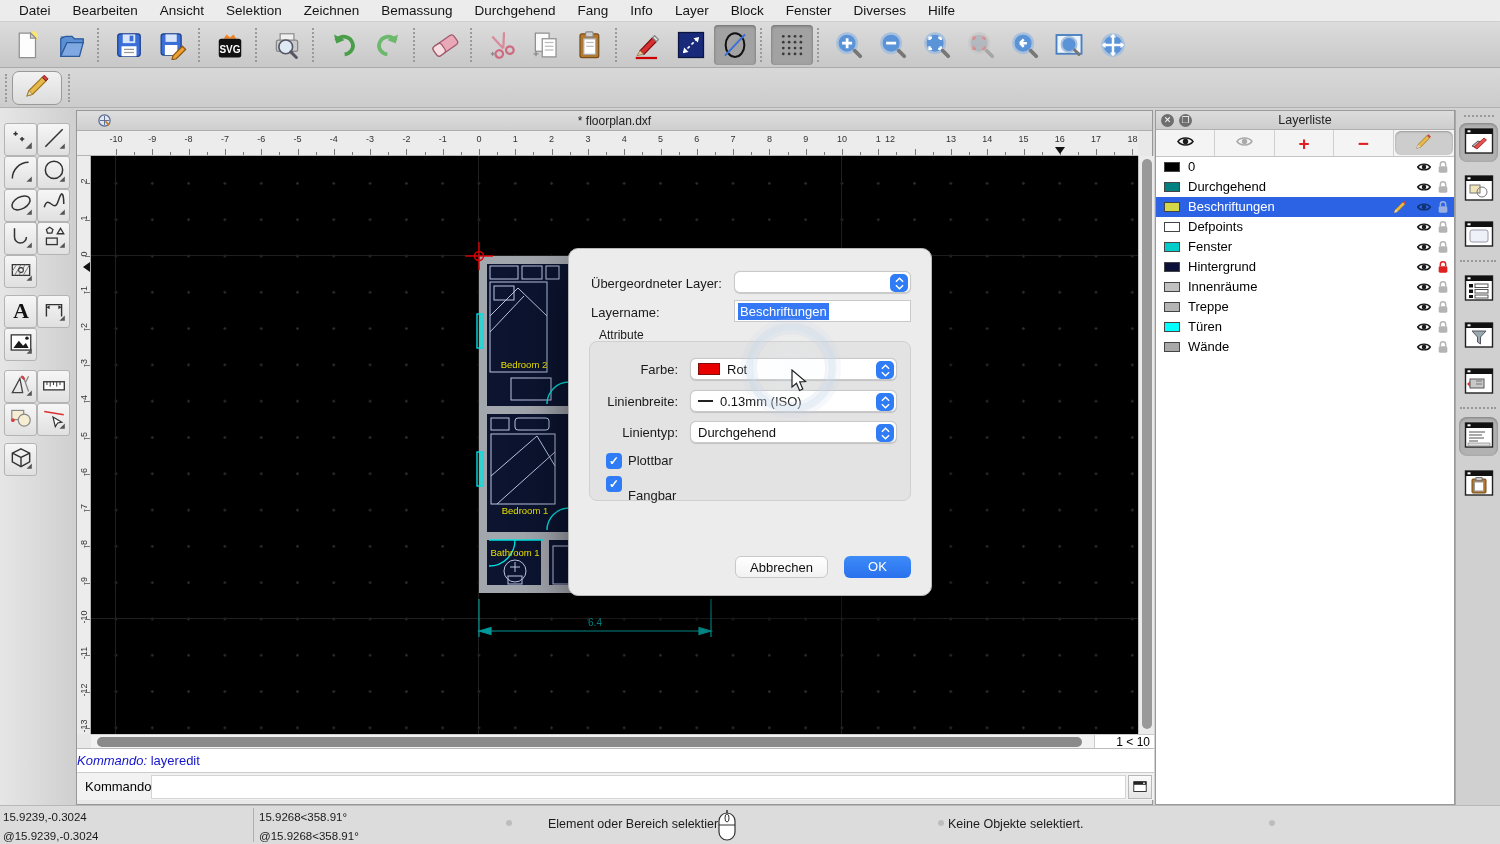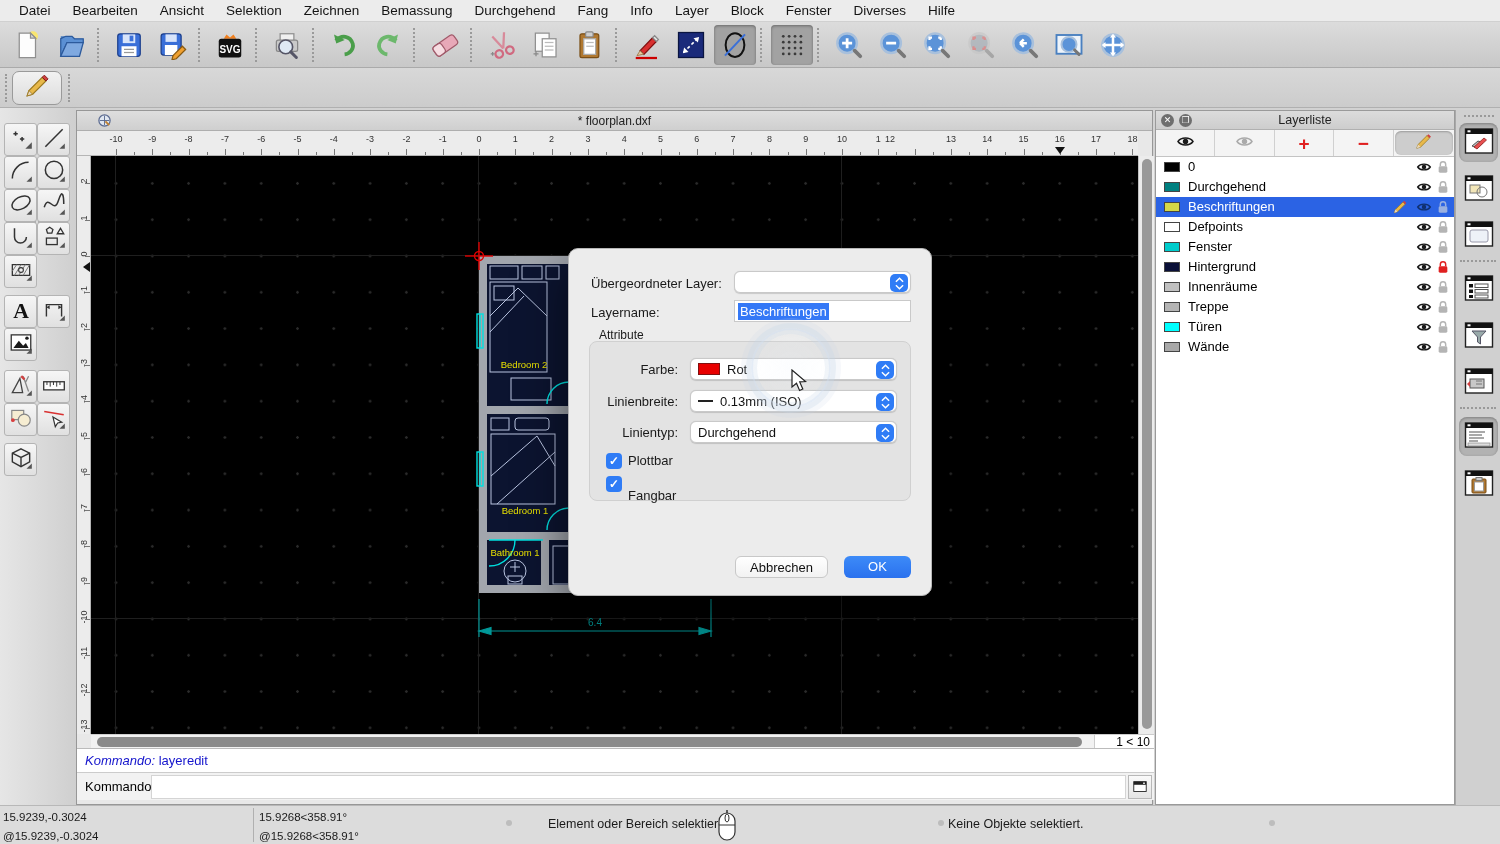--- a/index.html
+++ b/index.html
@@ -52,21 +52,21 @@
   .metaline-v { position:absolute; top:0; bottom:0; width:1px; background:#1f1f1f; }
   .metaline-h { position:absolute; left:0; right:0; height:1px; background:#1f1f1f; }
   #floorplan { position:absolute; left:0; top:0; }
 
   #vscroll { position:absolute; left:1061px; top:45px; width:16px; height:578px; background:#ececec; border-left:1px solid #c0c0c0;}
   #vscroll .thumb { position:absolute; left:3px; top:3px; width:10px; height:570px; background:#999; border-radius:5px;}
   #hscroll { position:absolute; left:14px; top:623px; width:1003px; height:14px; background:#f2f2f2; border-top:1px solid #cfcfcf;}
   #hscroll .thumb { position:absolute; left:6px; top:2px; width:985px; height:10px; background:#8a8a8a; border-radius:5px;}
   #zoom-indicator { position:absolute; left:1017px; top:623px; width:60px; height:14px; background:#fff; border-left:1px solid #ccc; border-top:1px solid #ccc; font-size:12px; text-align:right; padding-right:4px; line-height:14px; color:#000;}
 
-  #cmd-history { position:absolute; left:0; top:637px; width:1077px; height:24px; background:#fff; border-top:1px solid #bbb; font-size:13px; line-height:24px; padding-left:8px; color:#1414cc;}
+  #cmd-history { position:absolute; left:0; top:637px; width:1077px; height:24px; background:#fff; border-top:1px solid #bbb; font-size:13px; line-height:24px; color:#1414cc;}
   #cmd-history .kw { font-style:italic; }
   #cmd-input-row { position:absolute; left:0; top:661px; width:1077px; height:28px; background:#f2f2f2; border-top:1px solid #ccc;}
   #cmd-input-row .lbl { position:absolute; left:8px; top:0; font-size:13px; line-height:28px; color:#000;}
   #cmd-input { position:absolute; left:74px; top:2px; width:975px; height:24px; background:#fff; border:1px solid #d4d4d4;}
   #cmd-btn { position:absolute; left:1051px; top:2px; width:24px; height:24px; background:linear-gradient(#fafafa,#e4e4e4); border:1px solid #b8b8b8; display:flex; align-items:center; justify-content:center;}
 
   
   #dialog { position:absolute; left:568px; top:248px; width:364px; height:348px; background:#ececec; border:1px solid #b8b8b8; border-radius:10px; box-shadow:0 18px 50px rgba(0,0,0,.55); z-index:60; font-size:13px;}
   .dlg-label { position:absolute; color:#1a1a1a; }
   .dlg-select { position:absolute; height:22px; background:#fff; border:1px solid #c9c9c9; border-radius:6px; display:flex; align-items:center; padding:0 24px 0 7px; box-shadow:0 .5px 1px rgba(0,0,0,.15);}

